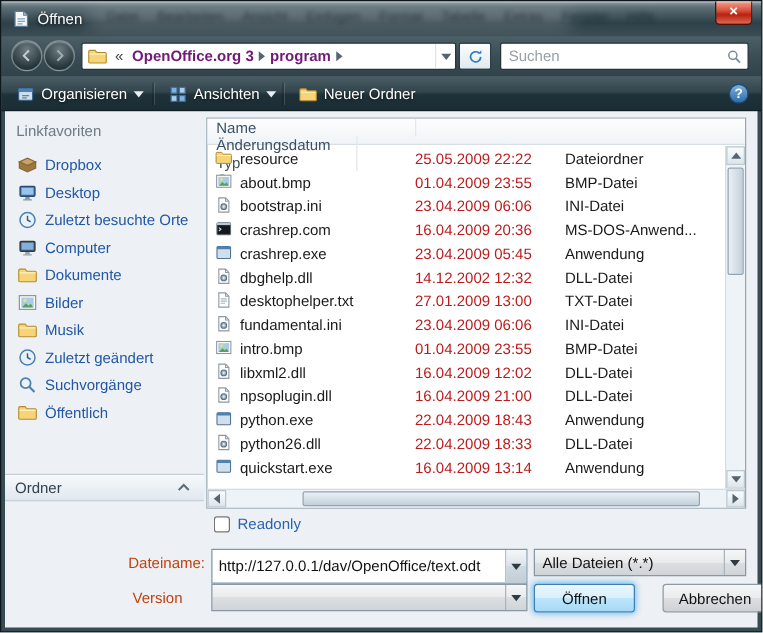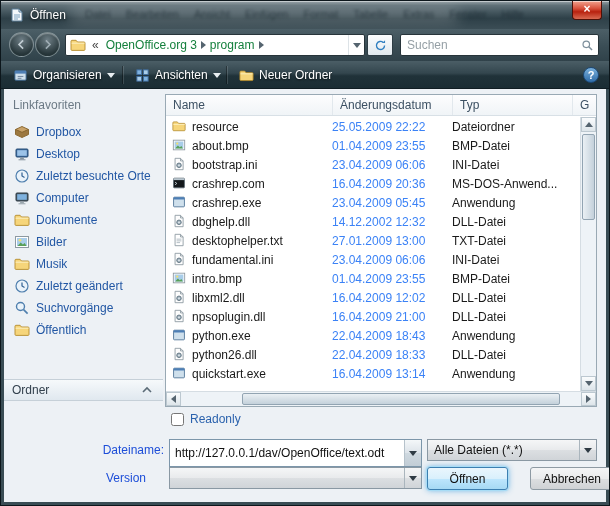--- a/index.html
+++ b/index.html
@@ -28,21 +28,21 @@
     background:radial-gradient(circle at 50% 30%,#6e7e85,#263539 72%);
     border:1px solid rgba(190,205,212,.55);box-shadow:inset 0 1px 1px rgba(255,255,255,.35);
     display:flex;align-items:center;justify-content:center;}
   .nav-back{left:8px;} .nav-fwd{left:34px;}
   .nav-circle svg{width:13px;height:13px;}
   .addressbar{position:absolute;left:64px;top:5px;width:300px;height:22px;background:#fff;
     border:1px solid #27343a;border-radius:2px;display:flex;align-items:center;overflow:hidden;}
   .crumb-folder{width:16px;height:16px;margin:0 3px 0 4px;flex:none;}
   .crumb-folder svg{width:100%;height:100%;display:block;}
   .crumb-chevrons{color:#444;margin:0 3px;font-size:12px;}
-  .crumb-seg{color:#15803d;padding:0 4px;white-space:nowrap;}
+  .crumb-seg{color:#701a75;padding:0 4px;white-space:nowrap;font-weight:bold;}
   .crumb-dd{margin-left:auto;width:16px;align-self:stretch;border-left:1px solid #dde3e7;
     display:flex;align-items:center;justify-content:center;}
   .refresh-btn{position:absolute;left:366px;top:5px;width:26px;height:22px;border-radius:2px;
     background:linear-gradient(#fbfdfe,#e1e9ee);border:1px solid #2e3d45;
     display:flex;align-items:center;justify-content:center;}
   .refresh-btn svg{width:13px;height:13px;}
   .searchbox{position:absolute;left:399px;top:5px;width:199px;height:22px;background:#fff;
     border:1px solid #27343a;border-radius:2px;display:flex;align-items:center;}
   .search-input{flex:1;min-width:0;border:none;outline:none;background:transparent;
     font-family:"Liberation Sans",sans-serif;font-size:12px;color:#333;padding:0 6px;}
@@ -71,29 +71,29 @@
   .s-label{color:#2257a4;white-space:nowrap;overflow:hidden;}
   .folders-band{position:absolute;left:0;top:290px;width:159px;height:22px;display:flex;align-items:center;
     padding:0 8px;color:#33414e;background:linear-gradient(#f6f9fb,#e0e8ef);
     border-top:1px solid #c6d0d8;border-bottom:1px solid #c6d0d8;}
   .folders-chevron{margin-left:auto;width:16px;height:16px;}
   .folders-chevron svg{width:100%;height:100%;display:block;}
   
   .listpanel{position:absolute;left:161px;top:5px;width:432px;height:313px;background:#fff;
     border:1px solid #99a9b4;}
   .lheader{position:absolute;left:0;top:0;right:0;height:21px;display:flex;
-    background:linear-gradient(#fdfdfe,#f0f4f7);border-bottom:1px solid #d8e0e6;}
+    background:linear-gradient(#fdfdfe,#f0f4f7);border-bottom:1px solid #d8e0e6;flex-direction:column;}
   .hcell{display:flex;align-items:center;padding-left:7px;color:#3c5063;border-right:1px solid #e2e8ed;}
   .hc-name{width:167px;} .hc-date{width:120px;} .hc-type{width:120px;} .hc-size{flex:1;border-right:none;}
   .rows{position:absolute;left:0;top:22px;right:16px;bottom:15px;overflow:hidden;}
   .row{height:19px;display:flex;align-items:center;padding-left:6px;cursor:default;}
   .ficon{width:15px;height:15px;margin-right:5px;flex:none;}
   .ficon svg{width:14px;height:14px;display:block;}
   .c-name{width:140px;color:#1a1a1a;white-space:nowrap;overflow:hidden;}
-  .c-date{width:120px;color:#3b82f6;white-space:nowrap;}
+  .c-date{width:120px;color:#b91c1c;white-space:nowrap;}
   .c-type{flex:1;color:#1a1a1a;white-space:nowrap;overflow:hidden;}
   
   .vscroll{position:absolute;right:0;top:22px;width:16px;bottom:15px;background:#eef3f7;border-left:1px solid #d5dde3;}
   .hscroll{position:absolute;left:0;right:0;bottom:0;height:15px;background:#eef3f7;border-top:1px solid #d5dde3;}
   .sb-btn{position:absolute;background:linear-gradient(180deg,#fafcfd,#dde5ea);border:1px solid #bcc8d0;
     display:flex;align-items:center;justify-content:center;}
   .vs-up{top:0;left:0;right:0;height:15px;}
   .vs-down{bottom:0;left:0;right:0;height:15px;}
   .hs-left{left:0;top:0;bottom:0;width:15px;}
   .hs-right{right:0;top:0;bottom:0;width:15px;}
@@ -104,21 +104,21 @@
   .tri{width:0;height:0;}
   .tri-up{border-left:4px solid transparent;border-right:4px solid transparent;border-bottom:5px solid #55646f;}
   .tri-down{border-left:4px solid transparent;border-right:4px solid transparent;border-top:5px solid #55646f;}
   .tri-left{border-top:4px solid transparent;border-bottom:4px solid transparent;border-right:5px solid #55646f;}
   .tri-right{border-top:4px solid transparent;border-bottom:4px solid transparent;border-left:5px solid #55646f;}
   .tri-dark{border-top-color:#2f3b44;}
   
   .readonly-row{position:absolute;left:167px;top:321px;height:18px;display:flex;align-items:center;gap:6px;}
   .readonly-row input{width:13px;height:13px;margin:0;}
   .readonly-label{color:#2b62ad;}
-  .flabel{position:absolute;height:22px;display:flex;align-items:center;justify-content:flex-end;color:#1d4ed8;}
+  .flabel{position:absolute;height:22px;display:flex;align-items:center;justify-content:flex-end;color:#c2410c;}
   .filename-label{left:20px;top:350px;width:140px;}
   .version-label{left:20px;top:378px;width:122px;}
   .combo-edit{position:absolute;background:#fff;border:1px solid #7c96aa;display:flex;align-items:stretch;}
   .combo-edit input{flex:1;min-width:0;border:none;outline:none;background:transparent;
     font-family:"Liberation Sans",sans-serif;font-size:12px;color:#111;padding:0 5px;}
   .combo-btn{width:17px;flex:none;display:flex;align-items:center;justify-content:center;
     background:linear-gradient(180deg,#f4f7f9,#dce3e9 50%,#cfd9e0 50%,#c2cdd6);border-left:1px solid #b6c2cb;}
   .filename-combo{left:165px;top:350px;width:253px;height:28px;}
   .combo-flat{position:absolute;display:flex;align-items:stretch;color:#111;border:1px solid #8a98a3;
     background:linear-gradient(180deg,#f5f6f7,#e8eaec 50%,#dcdfe2 50%,#d0d4d8);}

